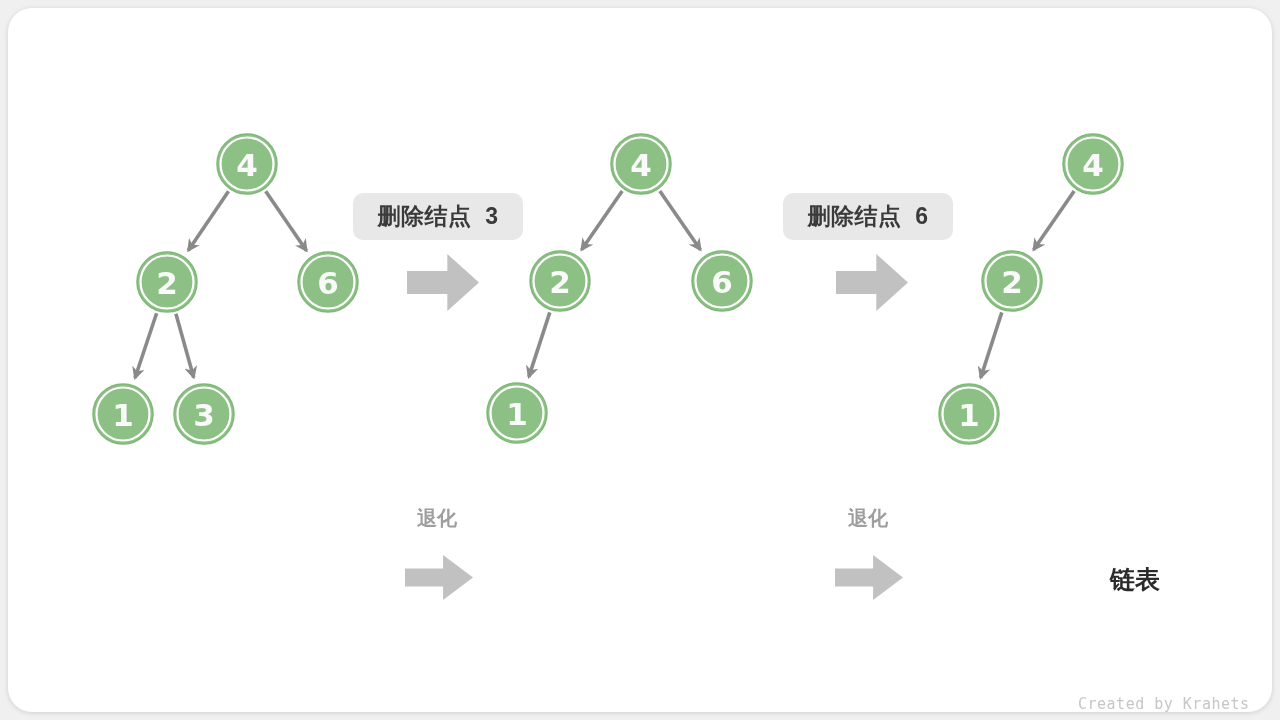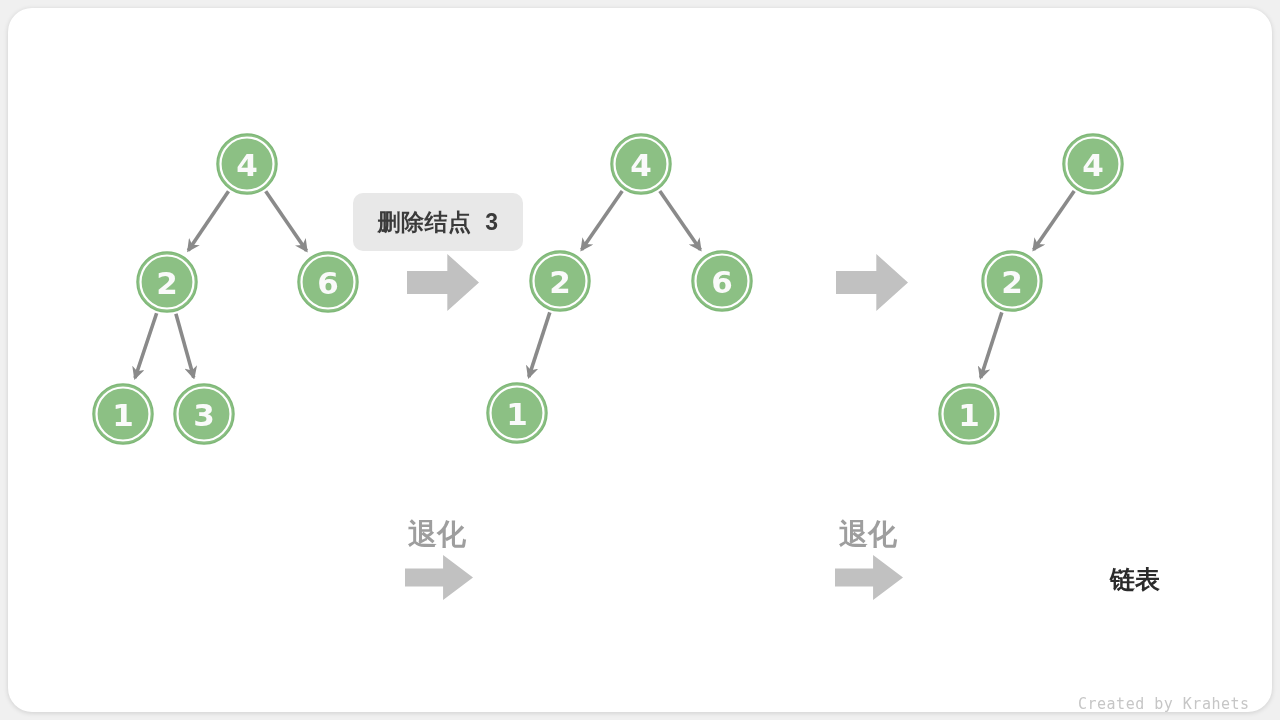--- a/index.html
+++ b/index.html
@@ -25,21 +25,21 @@
     box-shadow: 0 1px 5px rgba(0,0,0,0.14);
   }
   svg.trees {
     position: absolute;
     left: 0; top: 0;
     width: 1280px; height: 720px;
   }
   .badge {
     position: absolute;
     top: 193px;
-    height: 58px;
+    height: 47px;
     width: 170px;
     background: var(--badge-bg, #E8E8E8);
     border-radius: 10px;
     display: flex;
     align-items: center;
     justify-content: center;
     font-size: 23px;
     font-weight: bold;
     color: var(--badge-text, #3A3A3A);
     white-space: pre;
@@ -55,25 +55,24 @@
     width: 72px; height: 57px;
   }
   .block-arrow.small {
     top: 555px;
     width: 68px; height: 45px;
   }
   .degrade-label {
     position: absolute;
     top: 505px;
     transform: translateX(-50%);
-    font-size: 29px;
+    font-size: 20px;
     font-weight: bold;
     color: var(--muted-text, #9E9E9E);
     white-space: nowrap;
-    margin-top: 10px;
   }
   .tree-label {
     position: absolute;
     top: 563px;
     transform: translateX(-50%);
     font-size: 25px;
     font-weight: bold;
     color: var(--label-text, #2B2B2B);
     white-space: nowrap;
   }
@@ -175,20 +174,21 @@
           <g>
             <circle cx="969" cy="414" r="30" fill="#8CC084" stroke="#7FB878" stroke-width="1.5"></circle>
             <circle cx="969" cy="414" r="26.5" fill="none" stroke="#FFFFFF" stroke-width="2.2"></circle>
             <text x="969" y="415" text-anchor="middle" dominant-baseline="central" fill="#FAFAFA" font-family="&quot;DejaVu Sans&quot;, sans-serif" font-size="31" font-weight="bold">1</text>
           </g>
         </g>
       </g>
   </svg>
 
   <div class="badge" style="left:353px">删除结点  3</div>
+  <div class="badge" style="left:783px">删除结点  6</div>
 
   <div class="block-arrow mid" style="left:407px"></div>
   <div class="block-arrow mid" style="left:836px"></div>
 
   <div class="degrade-label" style="left:437px">退化</div>
   <div class="degrade-label" style="left:868px">退化</div>
 
   <div class="block-arrow small" style="left:405px"></div>
   <div class="block-arrow small" style="left:835px"></div>
 

